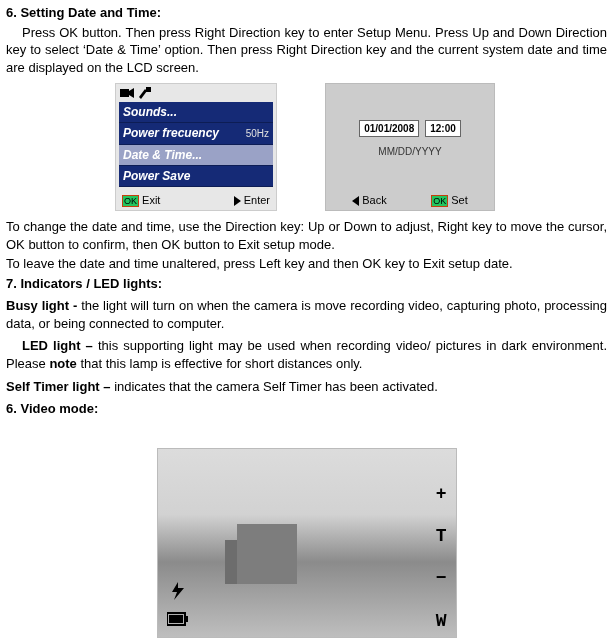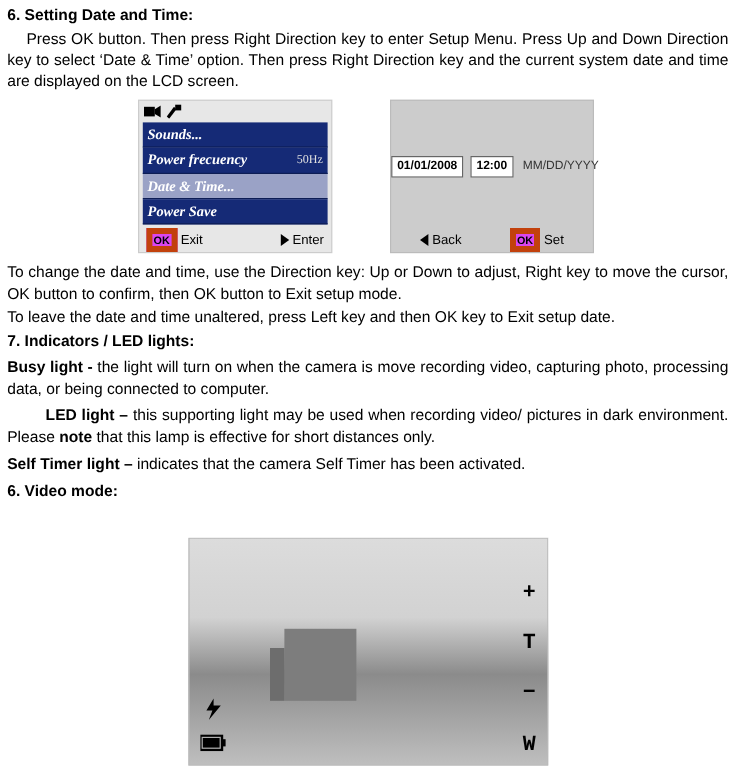--- a/index.html
+++ b/index.html
@@ -8,31 +8,31 @@
   .bold{font-weight:bold}
   .section-title{font-weight:bold}
   .justify{text-align:justify;text-justify:inter-word}
   .indent{margin-left:16px}
   .figrow{display:flex;justify-content:flex-start;align-items:center;gap:50px;margin:8px 0 8px 110px}
   
   .lcd1{width:160px;height:126px;background:#e7e7e7;display:flex;flex-direction:column;box-shadow:0 0 0 1px #ccc}
   .lcd1-top{height:18px;display:flex;align-items:center;padding:0 4px;gap:3px}
   .lcd1-top svg{display:block}
   .menu{flex:1;display:flex;flex-direction:column;margin:0 3px}
-  .mi{font-family:Liberation Serif, serif;font-weight:900;font-style:italic;color:#fff;font-size:12px;
+  .mi{font-family:Liberation Sans, sans-serif;font-weight:900;font-style:italic;color:#fff;font-size:12px;
       padding:2px 4px;background:#152a76;border-bottom:1px solid #0d1d55;display:flex;justify-content:space-between;align-items:center}
   .mi.sel{background:#9aa2c6}
   .mi .suf{font-size:10px;font-weight:normal;color:#e0e0e0;font-style:normal}
   .lcd1-bot{height:20px;display:flex;align-items:center;justify-content:space-between;padding:0 6px;font-size:11px}
-  .okbox{display:inline-block;border:5px solid #c2410c;font-size:9px;font-weight:bold;padding:0 1px;line-height:10px;background:#d946ef}
+  .okbox{display:inline-block;border:1px solid #c2410c;font-size:9px;font-weight:normal;padding:0 1px;line-height:10px;background:#22c55e}
   .tri{display:inline-block;width:0;height:0;border-top:5px solid transparent;border-bottom:5px solid transparent;border-left:7px solid #000;vertical-align:middle;margin-right:3px}
   .tri.l{border-left:none;border-right:7px solid #000}
   
   .lcd2{width:168px;height:126px;background:#ccc;display:flex;flex-direction:column;box-shadow:0 0 0 1px #bbb}
-  .lcd2-body{flex:1;display:flex;flex-direction:row;align-items:center;justify-content:space-between;padding-top:4px;gap:8px}
+  .lcd2-body{flex:1;display:flex;flex-direction:column;align-items:center;justify-content:center;padding-top:4px;gap:8px}
   .dt-pair{display:flex;gap:6px}
   .fld{background:#fff;color:#000;border:1px solid #666;font-size:10px;padding:1px 4px;font-weight:bold}
   .fmt{font-size:10px;color:#333;font-weight:normal}
   .lcd2-bot{height:20px;display:flex;align-items:center;justify-content:space-around;font-size:11px;padding:0 4px}
   .para{margin:2px 0}
   .sp{margin:5px 0}
   
   .vidwrap{display:flex;justify-content:center;margin-top:30px}
   .vid{width:300px;height:190px;background:linear-gradient(180deg,#dcdcdc 0%,#d2d2d2 35%,#8b8b8b 60%,#bfbfbf 100%);
        position:relative;box-shadow:0 0 0 1px #bbb inset}
@@ -112,21 +112,21 @@
 <div class="para justify">To change the date and time, use the Direction key: Up or Down to adjust, Right key to move the cursor, OK button to confirm, then OK button to Exit setup mode.</div>
 <div class="para justify">To leave the date and time unaltered, press Left key and then OK key to Exit setup date.</div>
 
 <div class="section-title">7. Indicators / LED lights:</div>
 
 <div class="para justify sp indent">
   <span class="bold">Busy light - </span><span>the light will turn on when the camera is move recording video, capturing photo, processing data, or being connected to computer.</span>
 </div>
 
 <div class="para justify sp">
-  <span class="indent"></span><span class="bold" style="margin-left:16px">LED light – </span><span>this supporting light may be used when recording video/ pictures in dark environment.    Please </span><span class="bold">note</span><span> that this lamp is effective for short distances only.</span>
+  <span class="indent"></span><span class="bold" style="margin-left:0">LED light – </span><span>this supporting light may be used when recording video/ pictures in dark environment.    Please </span><span class="bold">note</span><span> that this lamp is effective for short distances only.</span>
 </div>
 
 <div class="para justify sp indent">
   <span class="bold">Self Timer light – </span><span>indicates that the camera Self Timer has been activated.</span>
 </div>
 
 <div class="section-title">6. Video mode:</div>
 
 <div class="vidwrap">
   <div class="vid">

